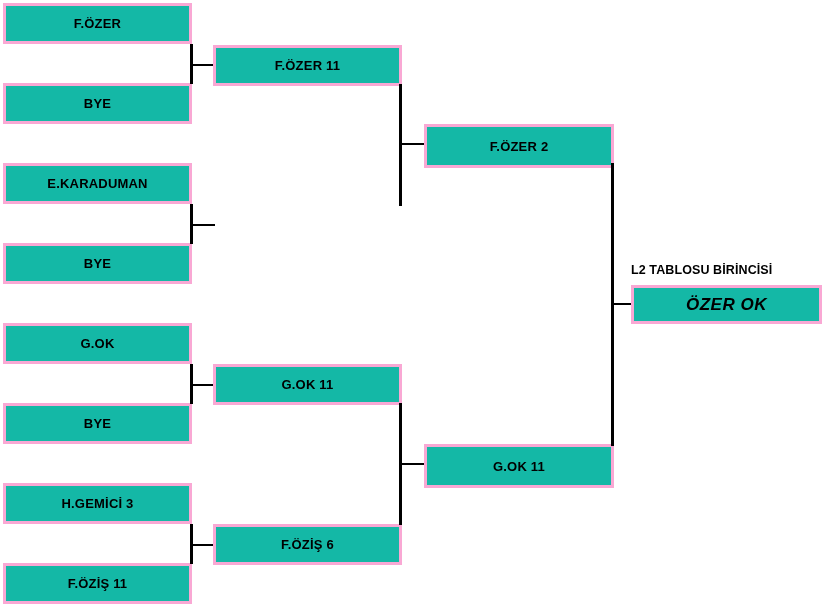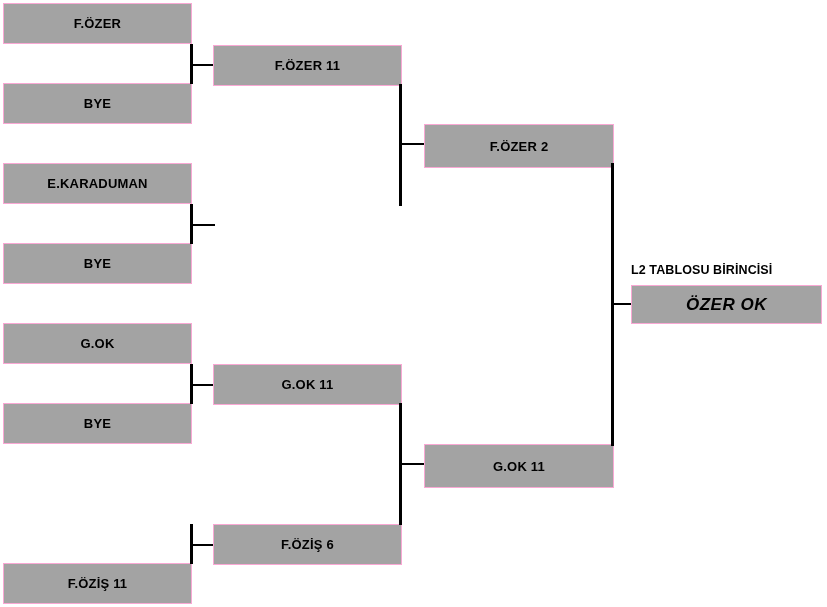--- a/index.html
+++ b/index.html
@@ -13,22 +13,22 @@
   }
   #bracket {
     position: relative;
     width: 827px;
     height: 607px;
     background: #ffffff;
     overflow: hidden;
   }
   .slot {
     position: absolute;
-    border: 1px solid #f9a8d4;
-    background: #a3a3a3;
+    border: 3px solid #f9a8d4;
+    background: #14b8a6;
     display: flex;
     align-items: center;
     justify-content: center;
     font-size: 13px;
     font-weight: bold;
     color: #000000;
     letter-spacing: 0.2px;
     white-space: nowrap;
   }
   .r1 { left: 3px; width: 189px; height: 41px; }
@@ -74,20 +74,21 @@
   <div class="slot r1" style="top:83px;">BYE</div>
 
   <div class="slot r1" style="top:163px;">E.KARADUMAN</div>
 
   <div class="slot r1" style="top:243px;">BYE</div>
 
   <div class="slot r1" style="top:323px;">G.OK</div>
 
   <div class="slot r1" style="top:403px;">BYE</div>
 
+  <div class="slot r1" style="top:483px;">H.GEMİCİ  3</div>
 
   <div class="slot r1" style="top:563px;">F.ÖZİŞ  11</div>
 
   <div class="vline" style="left:190px; top:44px; height:40px;"></div>
   <div class="hline" style="left:190px; top:64px; width:25px;"></div>
 
   <div class="vline" style="left:190px; top:204px; height:40px;"></div>
   <div class="hline" style="left:190px; top:224px; width:25px;"></div>
 
   <div class="vline" style="left:190px; top:364px; height:40px;"></div>

